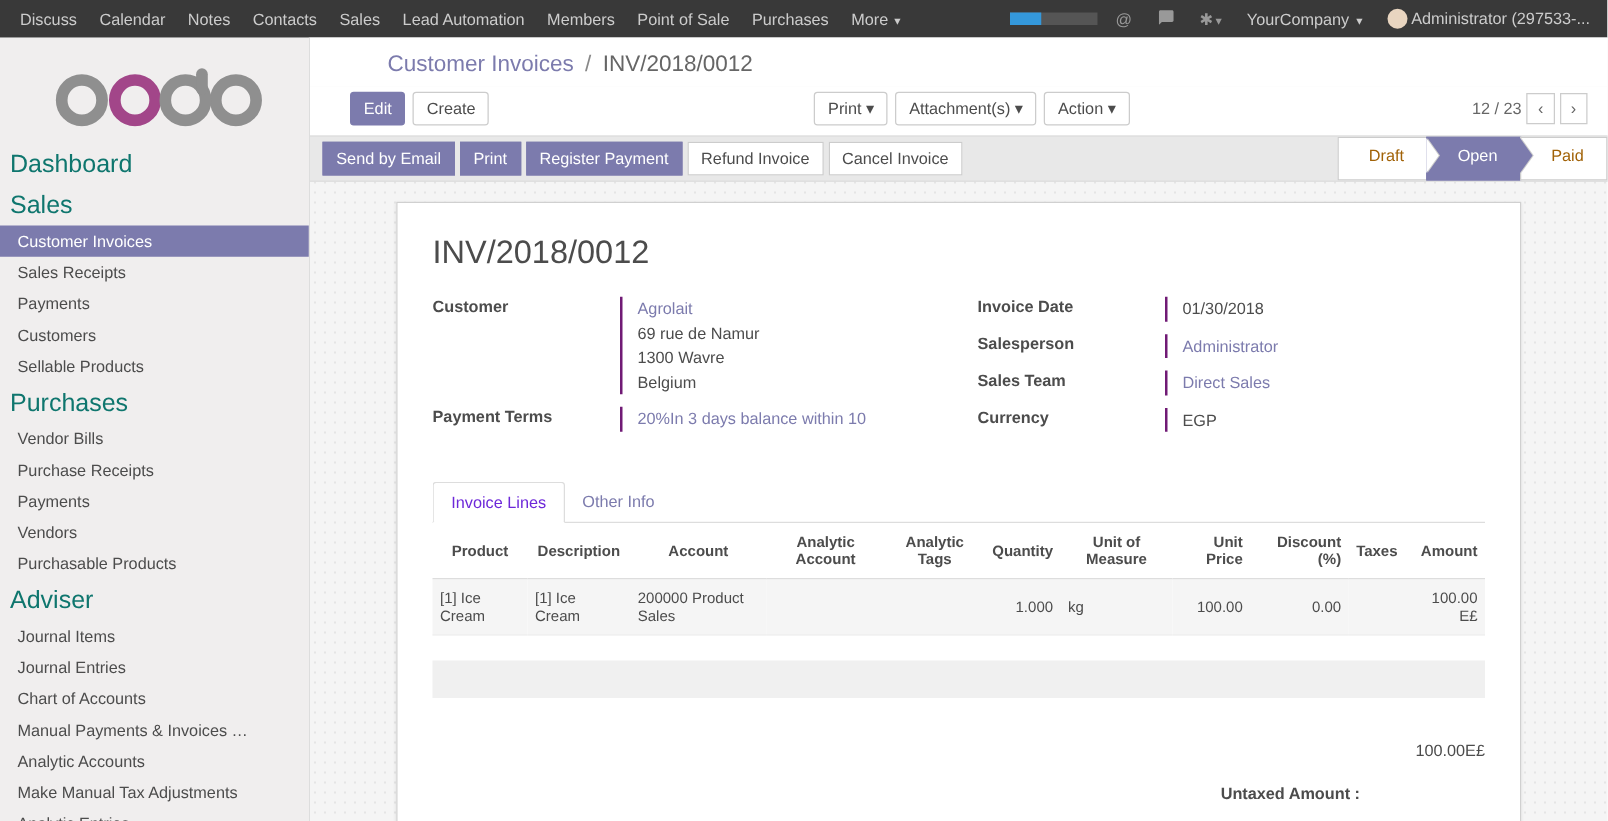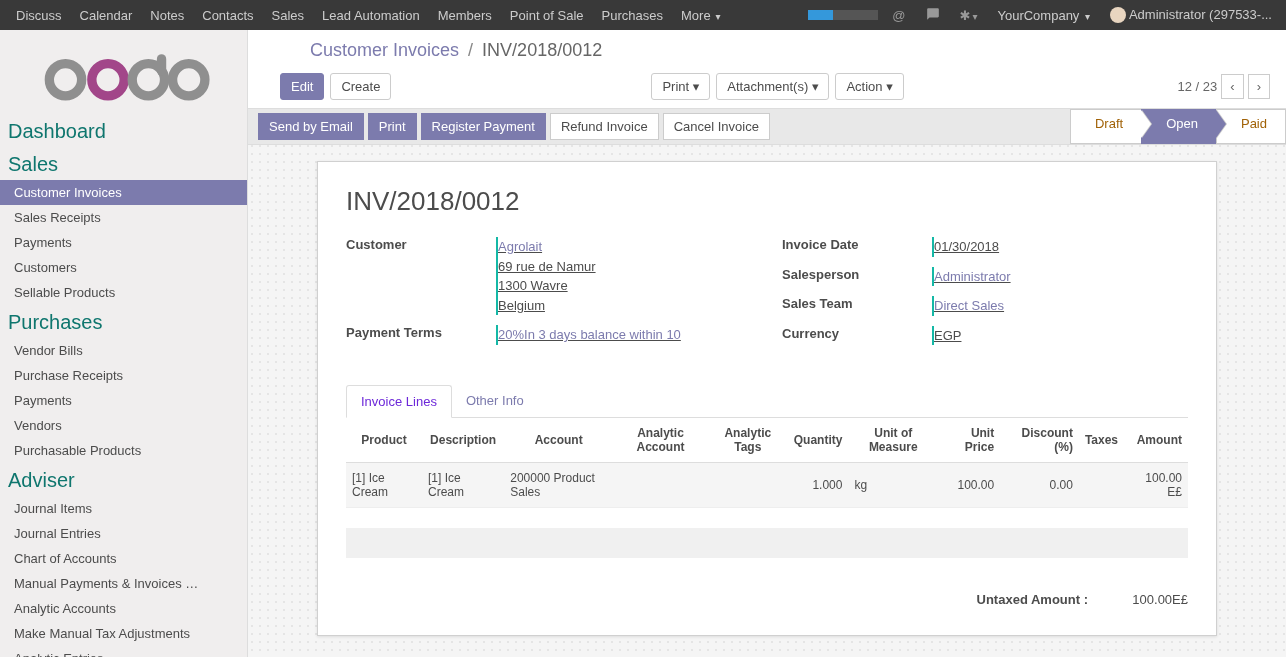--- a/index.html
+++ b/index.html
@@ -54,36 +54,36 @@
 .statusbar .stage::before { content:""; position:absolute; right:-11px; top:0; border-left:10px solid #ccc; border-top:14px solid transparent; border-bottom:14px solid transparent; z-index:1; }
 .statusbar .stage:last-child::after,.statusbar .stage:last-child::before { display:none; }
 
 .sheet-wrap { padding: 16px 24px; }
 .sheet { background:#fff; border:1px solid #d0d0d0; max-width: 900px; margin:0 auto; padding: 24px 28px; box-shadow: 0 1px 3px rgba(0,0,0,0.1); }
 .sheet h1 { font-size: 26px; font-weight:500; color:#4c4c4c; margin-bottom: 20px; }
 .info-grid { display:flex; gap: 30px; margin-bottom: 30px; }
 .info-col { flex:1; }
 .info-row { display:flex; margin-bottom: 10px; align-items:flex-start; }
 .info-row .lbl { width: 150px; font-weight: bold; color:#4c4c4c; flex-shrink:0; }
-.info-row .val { flex:1; border-left: 2px solid #14b8a6; color:#4c4c4c; line-height:1.5;text-decoration:underline; }
+.info-row .val { flex:1; border-left: 2px solid #701a75; padding-left: 12px; color:#4c4c4c; line-height:1.5; }
 .info-row .val a { color:#7c7bad; }
 
 .tabs { border-bottom:1px solid #ddd; display:flex; }
 .tab { padding: 8px 14px; cursor:pointer; color:#7c7bad; font-size:13px; }
 .tab.active { border:1px solid #ddd; border-bottom:1px solid #fff; margin-bottom:-1px; background:#fff; color:#6d28d9; border-radius:3px 3px 0 0; }
 
 table.lines { width:100%; border-collapse:collapse; font-size:12px; margin-top:0; }
 table.lines th { text-align:center; padding:8px 6px; border-bottom:1px solid #ddd; font-weight:bold; color:#4c4c4c; background:#fff; }
 table.lines th.r, table.lines td.r { text-align:right; }
 table.lines td { padding:8px 6px; border-bottom:1px solid #eee; background:#f5f5f5; }
 .empty-row { height: 30px; background:#f0f0f0; margin-top:20px; }
 
 .totals { margin-top: 30px; text-align:right; }
 .totals .trow { display:flex; justify-content:flex-end; gap:30px; padding:4px 0; }
-.totals .tlbl { font-weight:bold; min-width:150px; text-align:right; }
+.totals .tlbl { font-weight:bold; min-width:150px; text-align:right;margin-top:35px; }
 .totals .tval { min-width: 70px; text-align:right; }
 </style>
 </head>
 <body>
 
 <div class="navbar">
   <div class="menu" id="nav-menu">
       <a>Discuss</a>
       <a>Calendar</a>
       <a>Notes</a>

